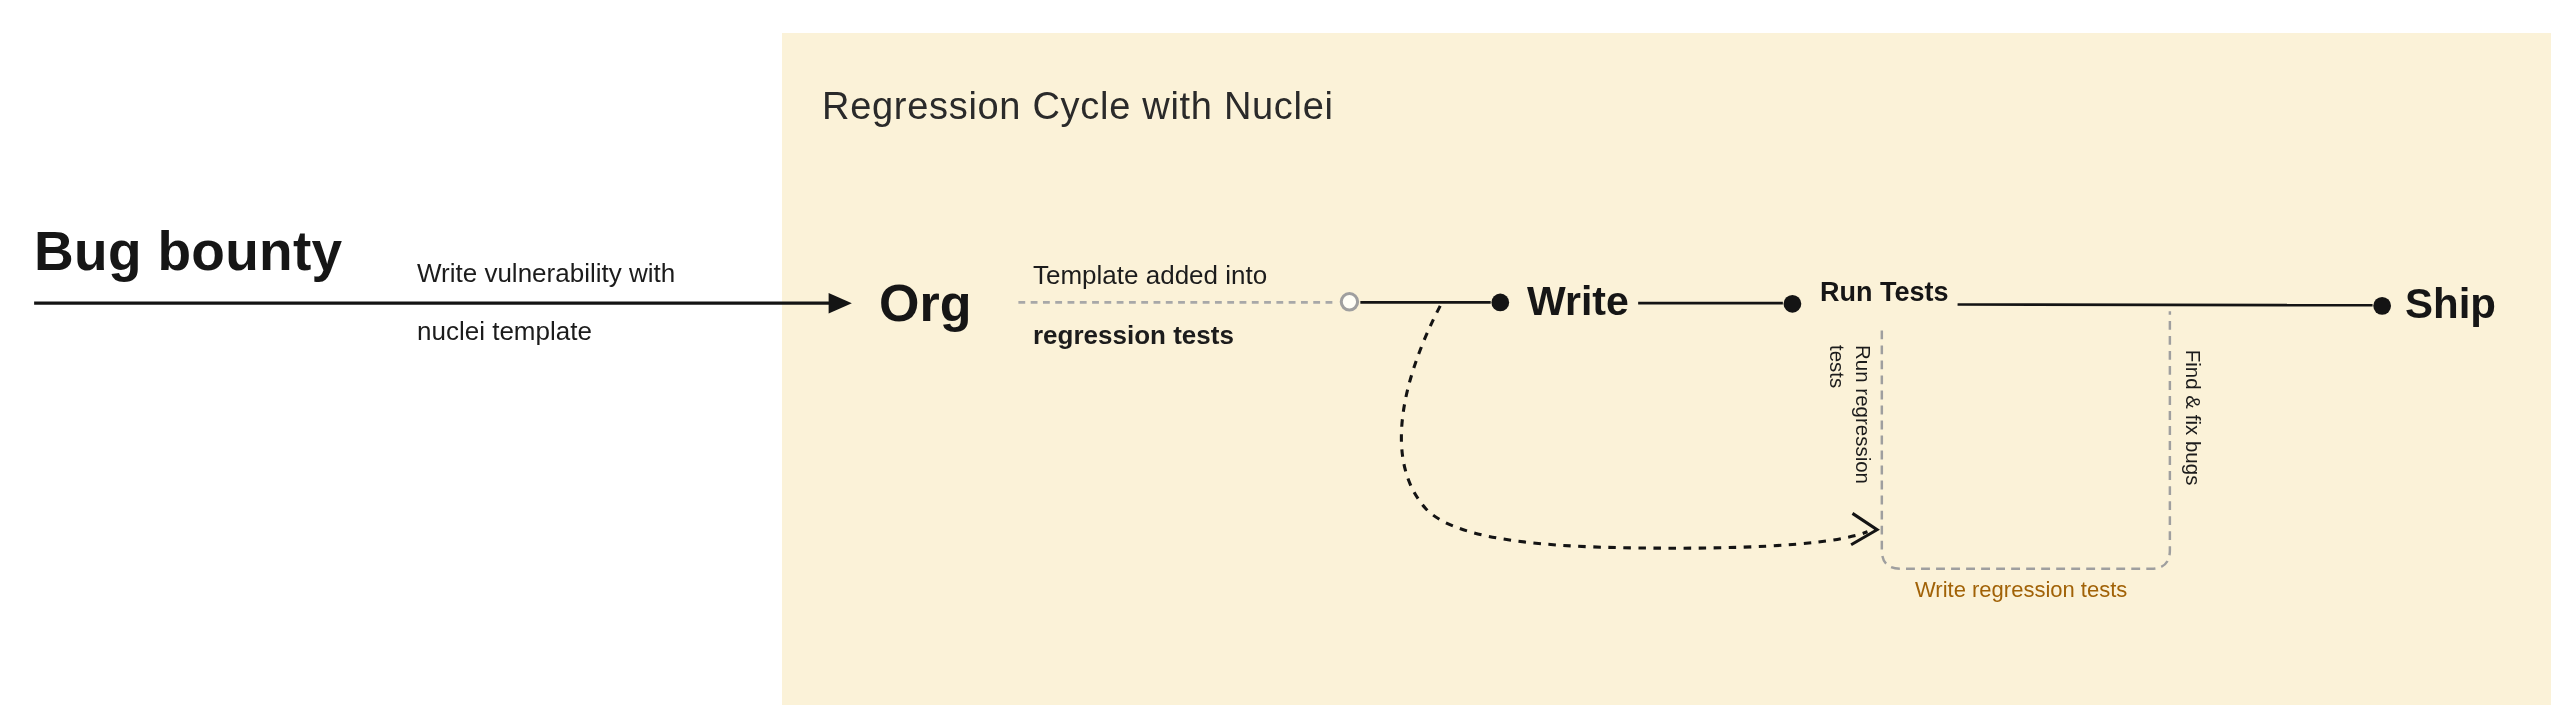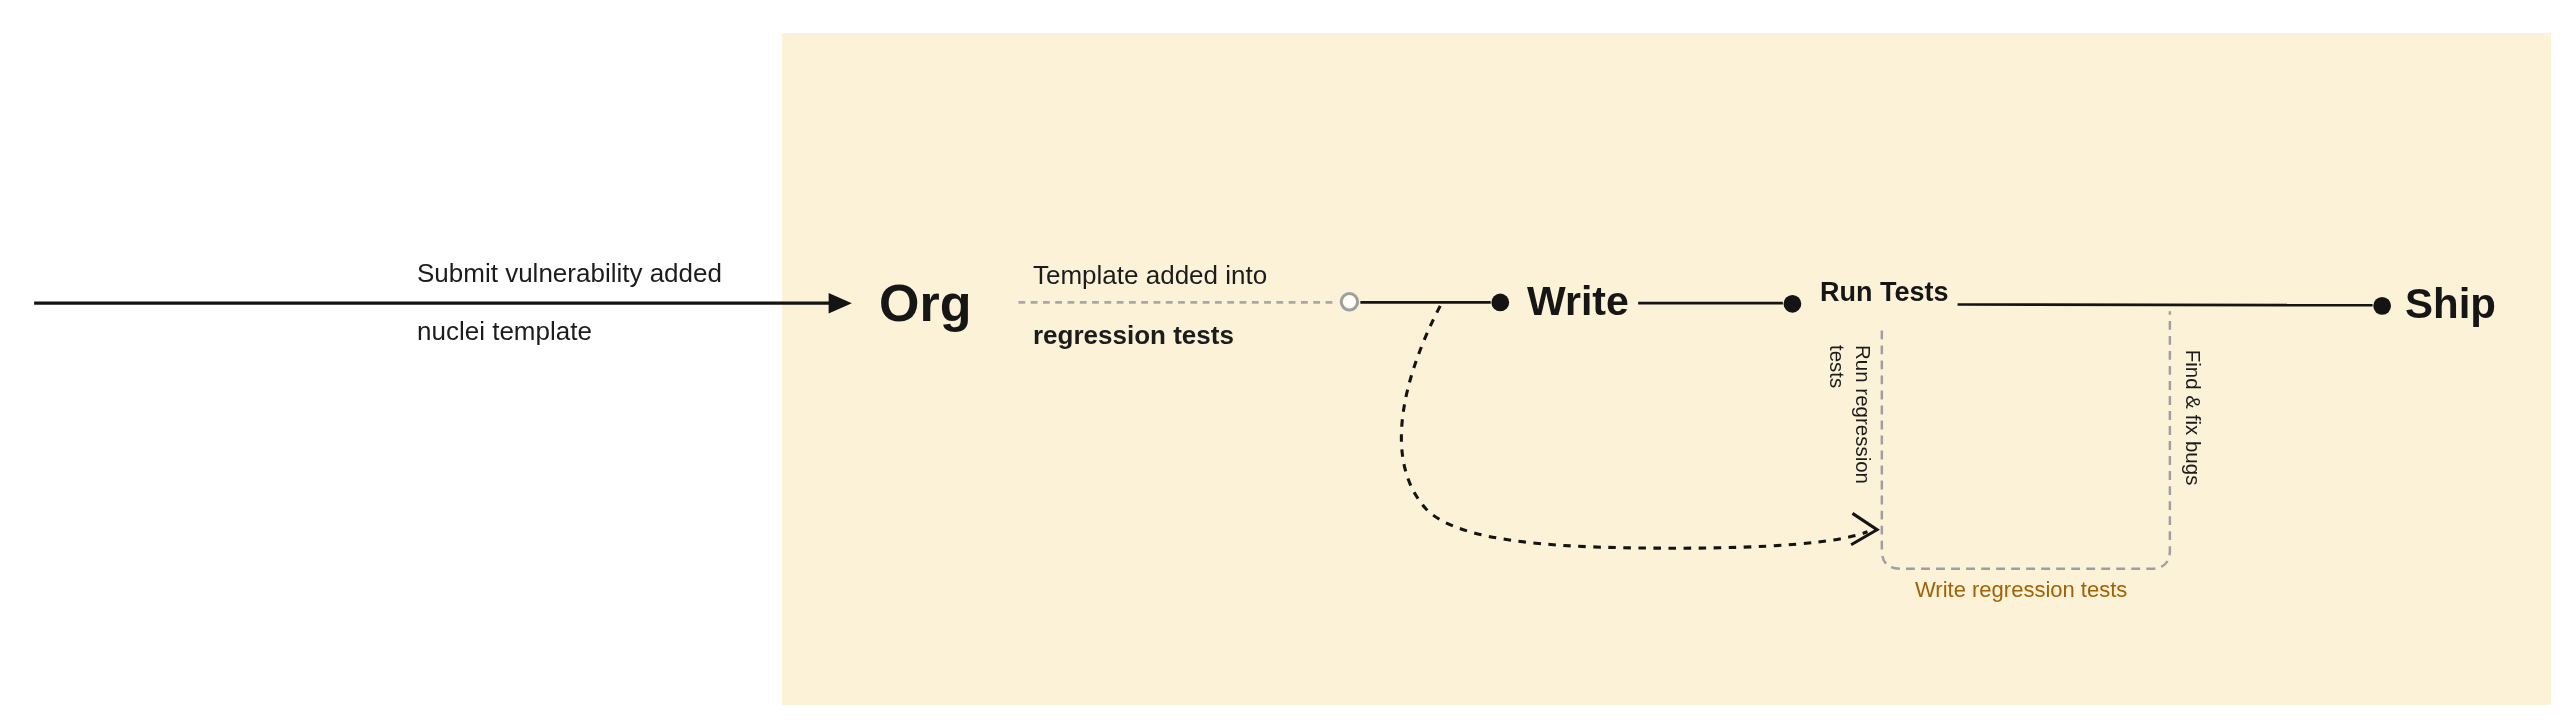--- a/index.html
+++ b/index.html
@@ -54,23 +54,25 @@
     <circle cx="2198" cy="443" r="13" fill="#141414"></circle>
     <circle cx="2626" cy="445" r="13" fill="#141414"></circle>
     <circle cx="3490" cy="448" r="13" fill="#141414"></circle>
 
     <path d="M 2110 448 C 2052 560 2028 676 2088 744 C 2136 798 2300 803 2460 803 C 2585 803 2692 796 2736 779" fill="none" stroke="#141414" stroke-width="4.5" stroke-dasharray="11 11"></path>
     <polyline points="2714,752 2750,776 2712,798" fill="none" stroke="#141414" stroke-width="4.5"></polyline>
 
     <path d="M 2757 484 L 2757 806 Q 2757 833 2784 833 L 3152 833 Q 3179 833 3179 806 L 3179 456" fill="none" stroke="#9f9f9f" stroke-width="3.6" stroke-dasharray="13 9"></path>
   </svg>
 
+  <div class="txt title" style="left:822px;top:106px;">Regression Cycle with Nuclei</div>
 
+  <div class="txt actor" style="left:34px;top:251px;">Bug bounty</div>
 
-  <div class="txt small" style="left:417px;top:273px;">Submit vulnerability added</div>
+  <div class="txt small" style="left:417px;top:273px;">Write vulnerability with</div>
   <div class="txt small" style="left:417px;top:331px;">nuclei template</div>
 
   <div class="txt node node-org" style="left:879px;top:303px;">Org</div>
   <div class="txt node node-build" style="left:1527px;top:301px;">Write</div>
   <div class="txt node node-run" style="left:1820px;top:292px;">Run Tests</div>
   <div class="txt node node-ship" style="left:2405px;top:304px;">Ship</div>
 
   <div class="txt small" style="left:1033px;top:275px;">Template added into</div>
   <div class="txt small" style="left:1033px;top:335px;font-weight:bold;">regression tests</div>
 

